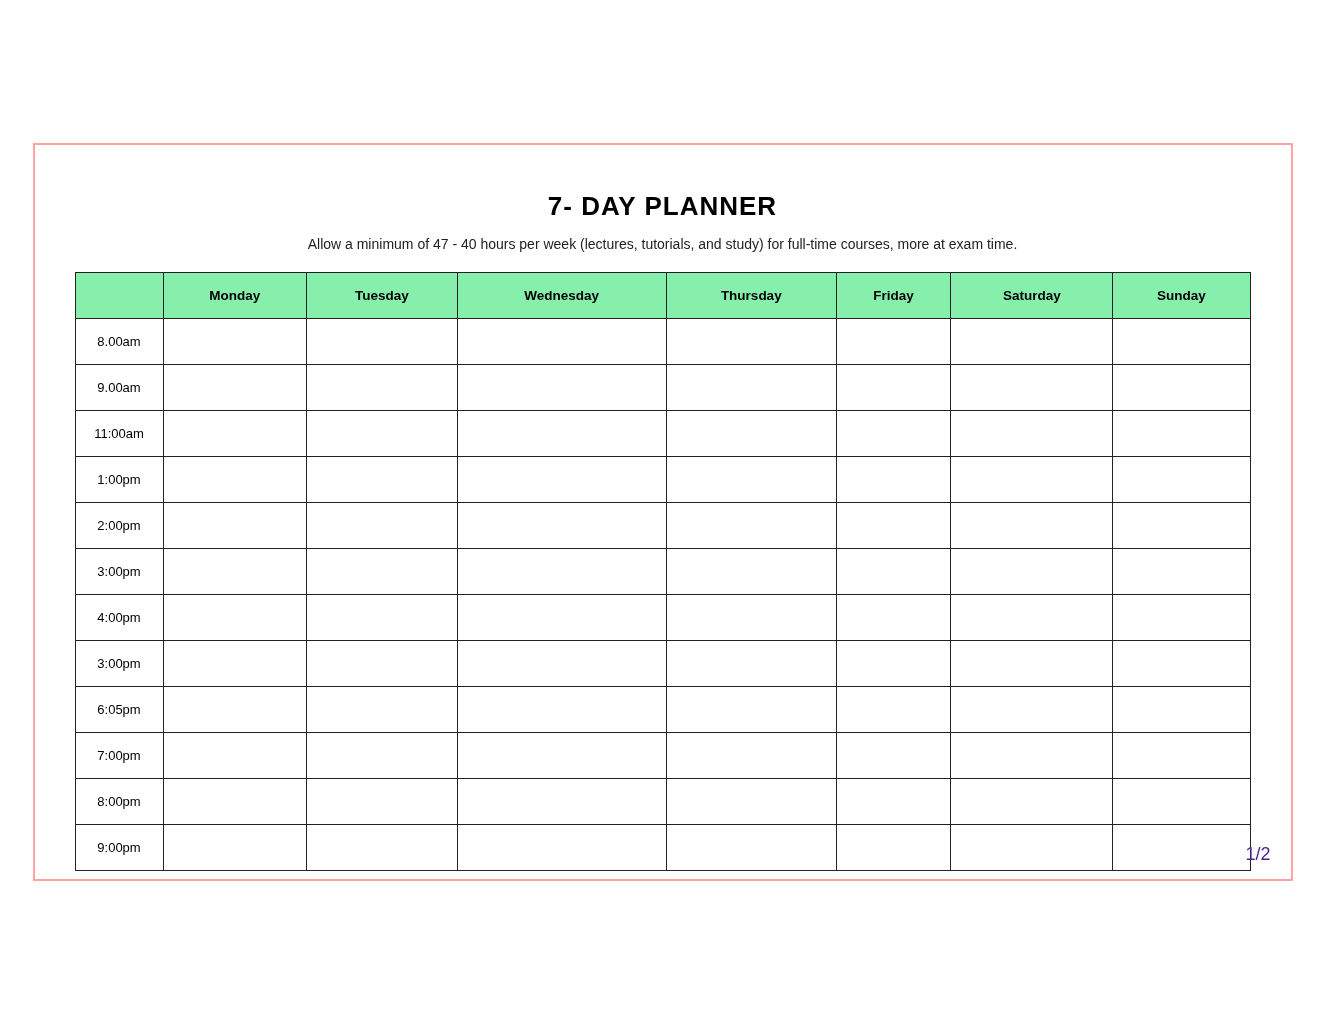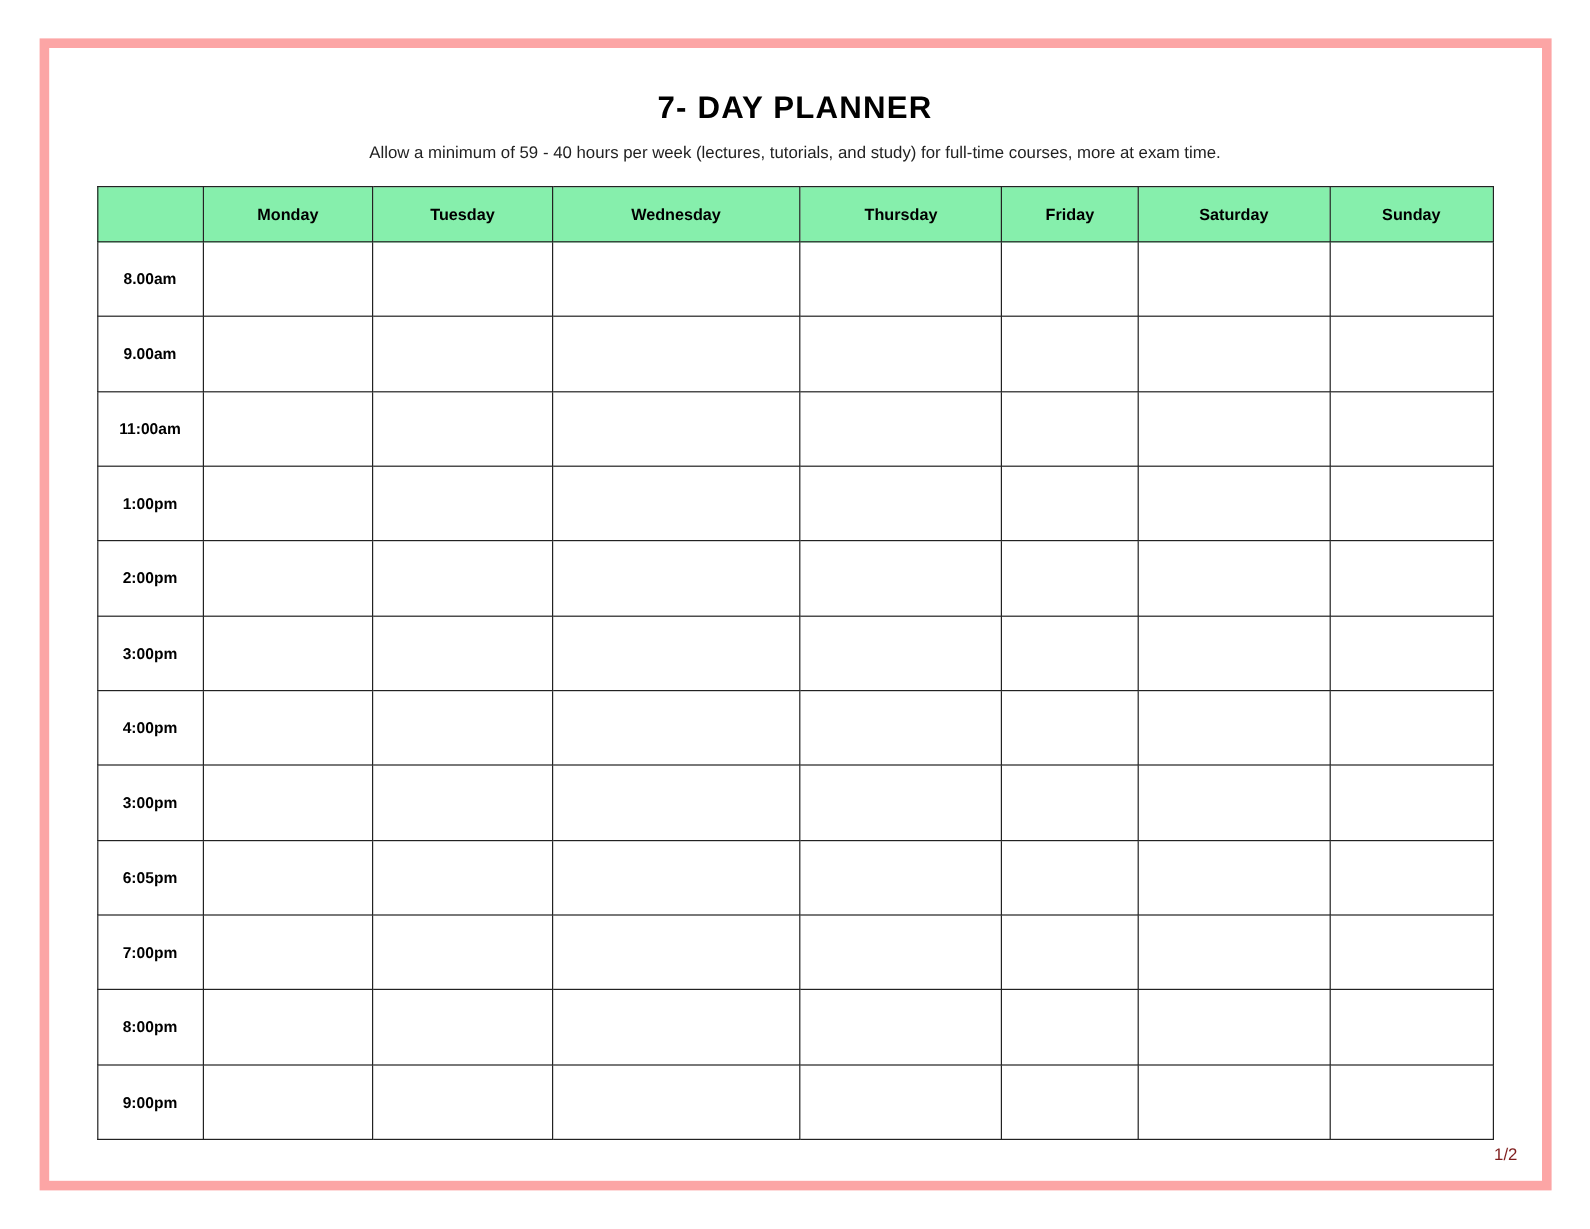--- a/index.html
+++ b/index.html
@@ -13,24 +13,24 @@
       height: 1024px;
       background: #fff;
       display: flex;
       align-items: center;
       justify-content: center;
       font-family: Arial, sans-serif;
     }
 
     .page-border {
       width: 1260px;
-      height: 960px;
-      border: 8px solid #fca5a5;
+      height: 738px;
+      border: 2px solid #fca5a5;
       background: #fff;
-      padding: 34px 40px;
+      padding: 46px 40px;
       display: flex;
       flex-direction: column;
       position: relative;
     }
 
     .page-title {
       text-align: center;
       font-size: 26px;
       font-weight: bold;
       margin-bottom: 14px;
@@ -61,42 +61,42 @@
       font-weight: bold;
       height: 46px;
       background: #86efac;
     }
 
     td {
       height: 46px;
     }
 
     td.time-cell {
-      font-weight: bold;
+      font-weight: normal;
       font-size: 13px;
       text-align: center;
       white-space: nowrap;
       padding: 0 6px;
       width: 88px;
     }
 
     .page-number {
       position: absolute;
       bottom: 14px;
       right: 20px;
-      font-size: 14px;
-      color: #7f1d1d;
+      font-size: 18px;
+      color: #4c1d95;
     }
   </style>
 </head>
 <body>
 
 <div class="page-border">
   <h1 class="page-title">7- DAY PLANNER</h1>
-  <p class="subtitle">Allow a minimum of 59 - 40 hours per week (lectures, tutorials, and study) for full-time courses, more at exam time.</p>
+  <p class="subtitle">Allow a minimum of 47 - 40 hours per week (lectures, tutorials, and study) for full-time courses, more at exam time.</p>
 
   <table>
     <thead>
       <tr>
         <th></th>
         <th>Monday</th>
         <th>Tuesday</th>
         <th>Wednesday</th>
         <th>Thursday</th>
         <th>Friday</th>

